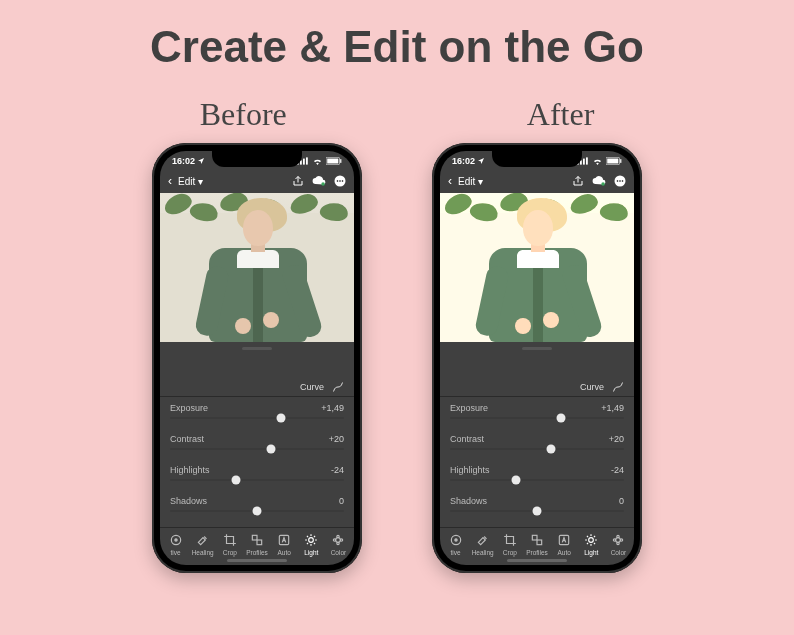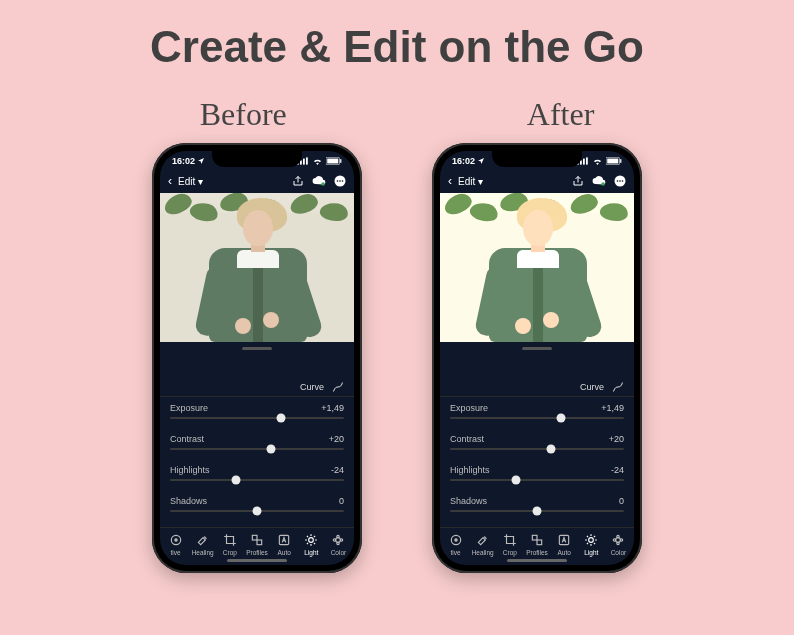--- a/index.html
+++ b/index.html
@@ -41,21 +41,21 @@
     height: 430px;
     background: #000;
     border-radius: 34px;
     padding: 8px;
     box-shadow: 0 6px 18px rgba(0,0,0,0.25), inset 0 0 0 2px #333;
     position: relative;
   }
   .screen {
     width: 100%;
     height: 100%;
-    background: #0f172a;
+    background: #404040;
     border-radius: 26px;
     overflow: hidden;
     display: flex;
     flex-direction: column;
     position: relative;
   }
   .notch {
     position: absolute;
     top: 0;
     left: 50%;

